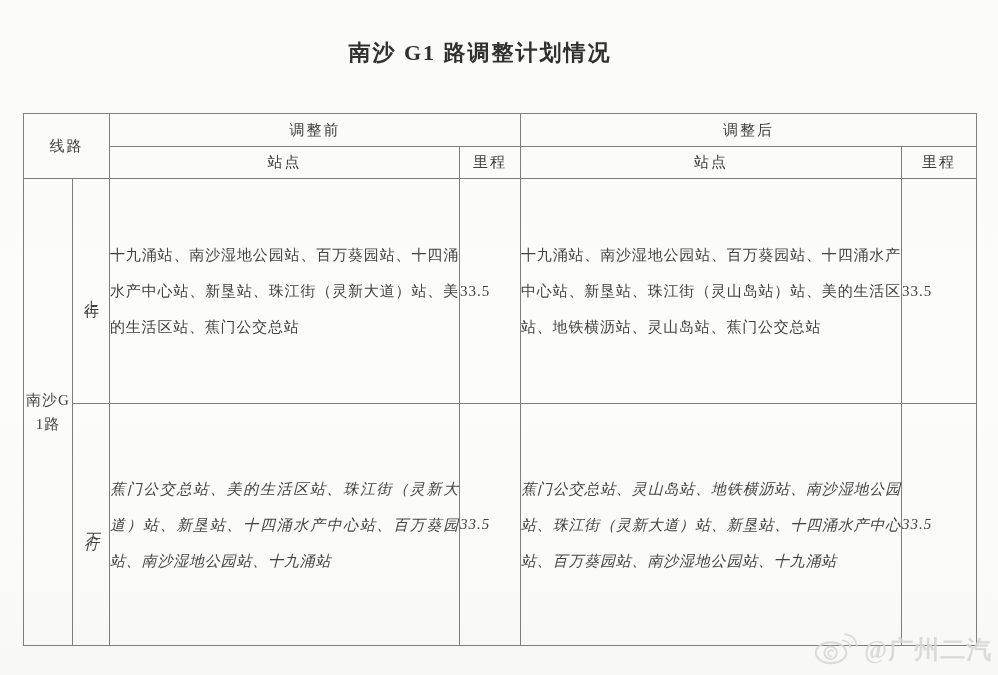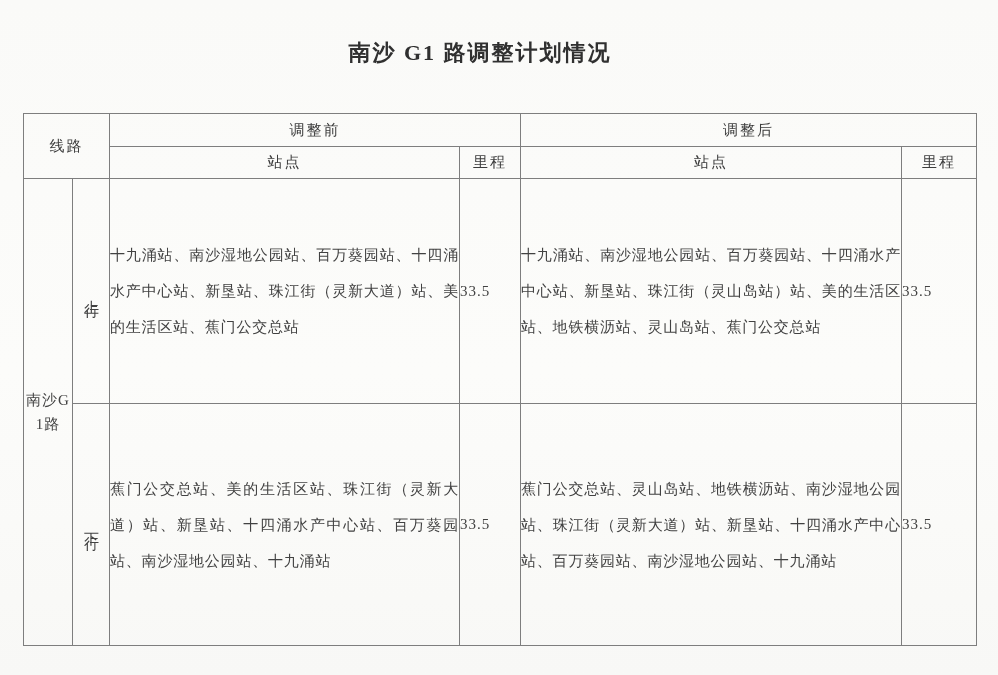--- a/index.html
+++ b/index.html
@@ -36,21 +36,21 @@
   table.plan td, table.plan th{
     border:1px solid #7e7e7e;
     font-weight:normal;
     padding:0;
     vertical-align:middle;
     background:transparent;
   }
   tr.hdr1{height:33px;}
   tr.hdr2{height:32px;}
   tr.body1{height:225px;}
-  tr.body2{height:242px;}
+  tr.body2{height:242px;font-style:italic;}
   .th-cell{
     letter-spacing:2px;
     color:#3c3c3c;
   }
   td.route-cell{
     text-align:center;
     line-height:24px;
     letter-spacing:1px;
     word-break:break-all;
     padding:0 5px;
@@ -133,14 +133,26 @@
         <span>下行</span>
       </td>
       <td class="stations-cell">蕉门公交总站、美的生活区站、珠江街（灵新大道）站、新垦站、十四涌水产中心站、百万葵园站、南沙湿地公园站、十九涌站</td>
       <td class="mileage-cell">33.5</td>
       <td class="stations-cell">蕉门公交总站、灵山岛站、地铁横沥站、南沙湿地公园站、珠江街（灵新大道）站、新垦站、十四涌水产中心站、百万葵园站、南沙湿地公园站、十九涌站</td>
       <td class="mileage-cell">33.5</td>
     </tr>
   </tbody>
     </table>
 
+  <div class="watermark">
+    <span>
+      <svg width="48" height="42" viewBox="0 0 58 46" fill="none">
+        <ellipse cx="23" cy="30" rx="18.5" ry="12.5" stroke="#d7d7d7" stroke-width="2.6"></ellipse>
+        <circle cx="22.5" cy="30" r="7.5" stroke="#d7d7d7" stroke-width="2.4"></circle>
+        <path d="M26 28.5 a3.6 3.6 0 1 0 -1.6 5.4" stroke="#d7d7d7" stroke-width="2"></path>
+        <path d="M37 15 q8 0.5 9.5 8.5" stroke="#d7d7d7" stroke-width="2.4" stroke-linecap="round"></path>
+        <path d="M40 7.5 q12.5 1.5 14 14" stroke="#d7d7d7" stroke-width="2.4" stroke-linecap="round"></path>
+      </svg>
+    </span>
+    <span class="wm-text">@广州二汽</span>
+  </div>
 
 </div>
 
 </body></html>

